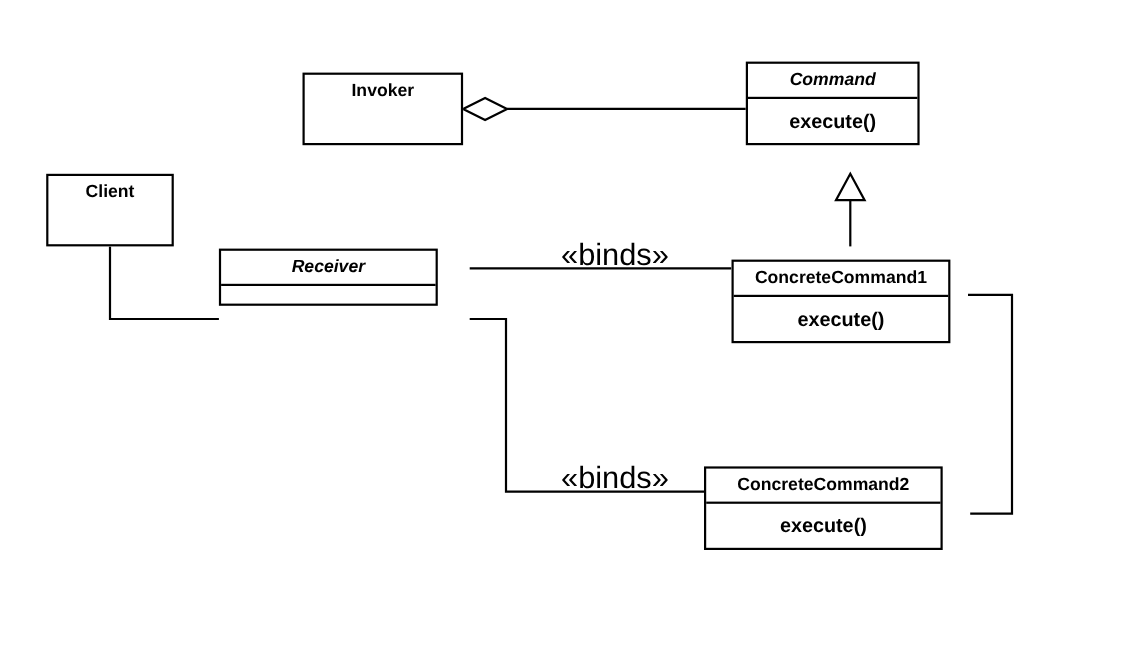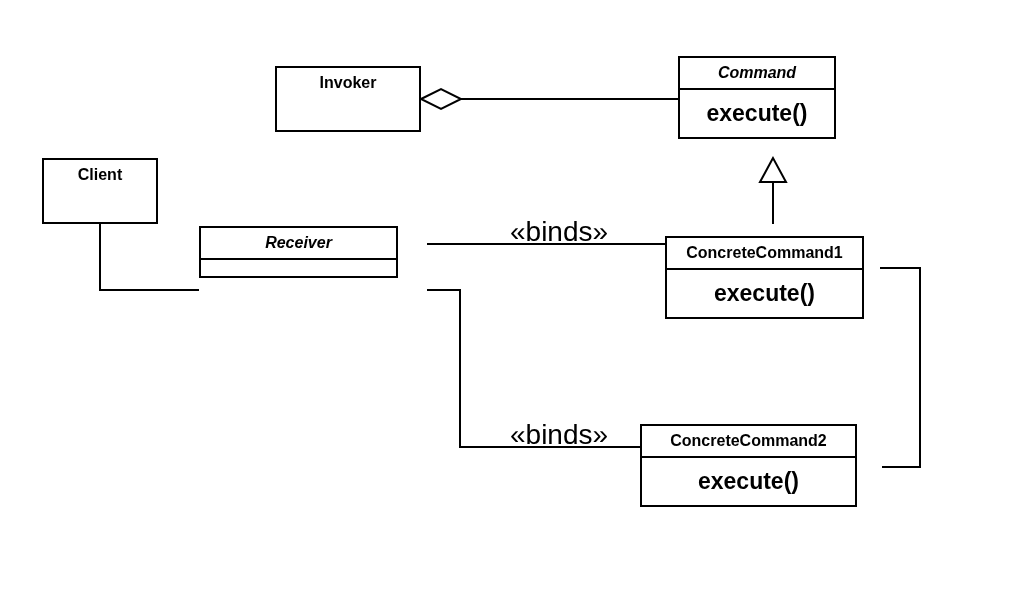--- a/index.html
+++ b/index.html
@@ -34,21 +34,21 @@
     font-size: 16px;
     padding: 6px 10px;
   }
   .uml-title.italic { font-style: italic; }
   .uml-divider {
     border-top: 2px solid #000;
   }
   .uml-body {
     padding: 8px 16px;
     font-weight: 700;
-    font-size: 23px;
+    font-size: 18px;
     line-height: 1.35;
   }
   .uml-body.center { text-align: center; }
   .edge-label {
     position: absolute;
     font-size: 28px;
     color: #000;
     background: transparent;
     white-space: nowrap;
   }

